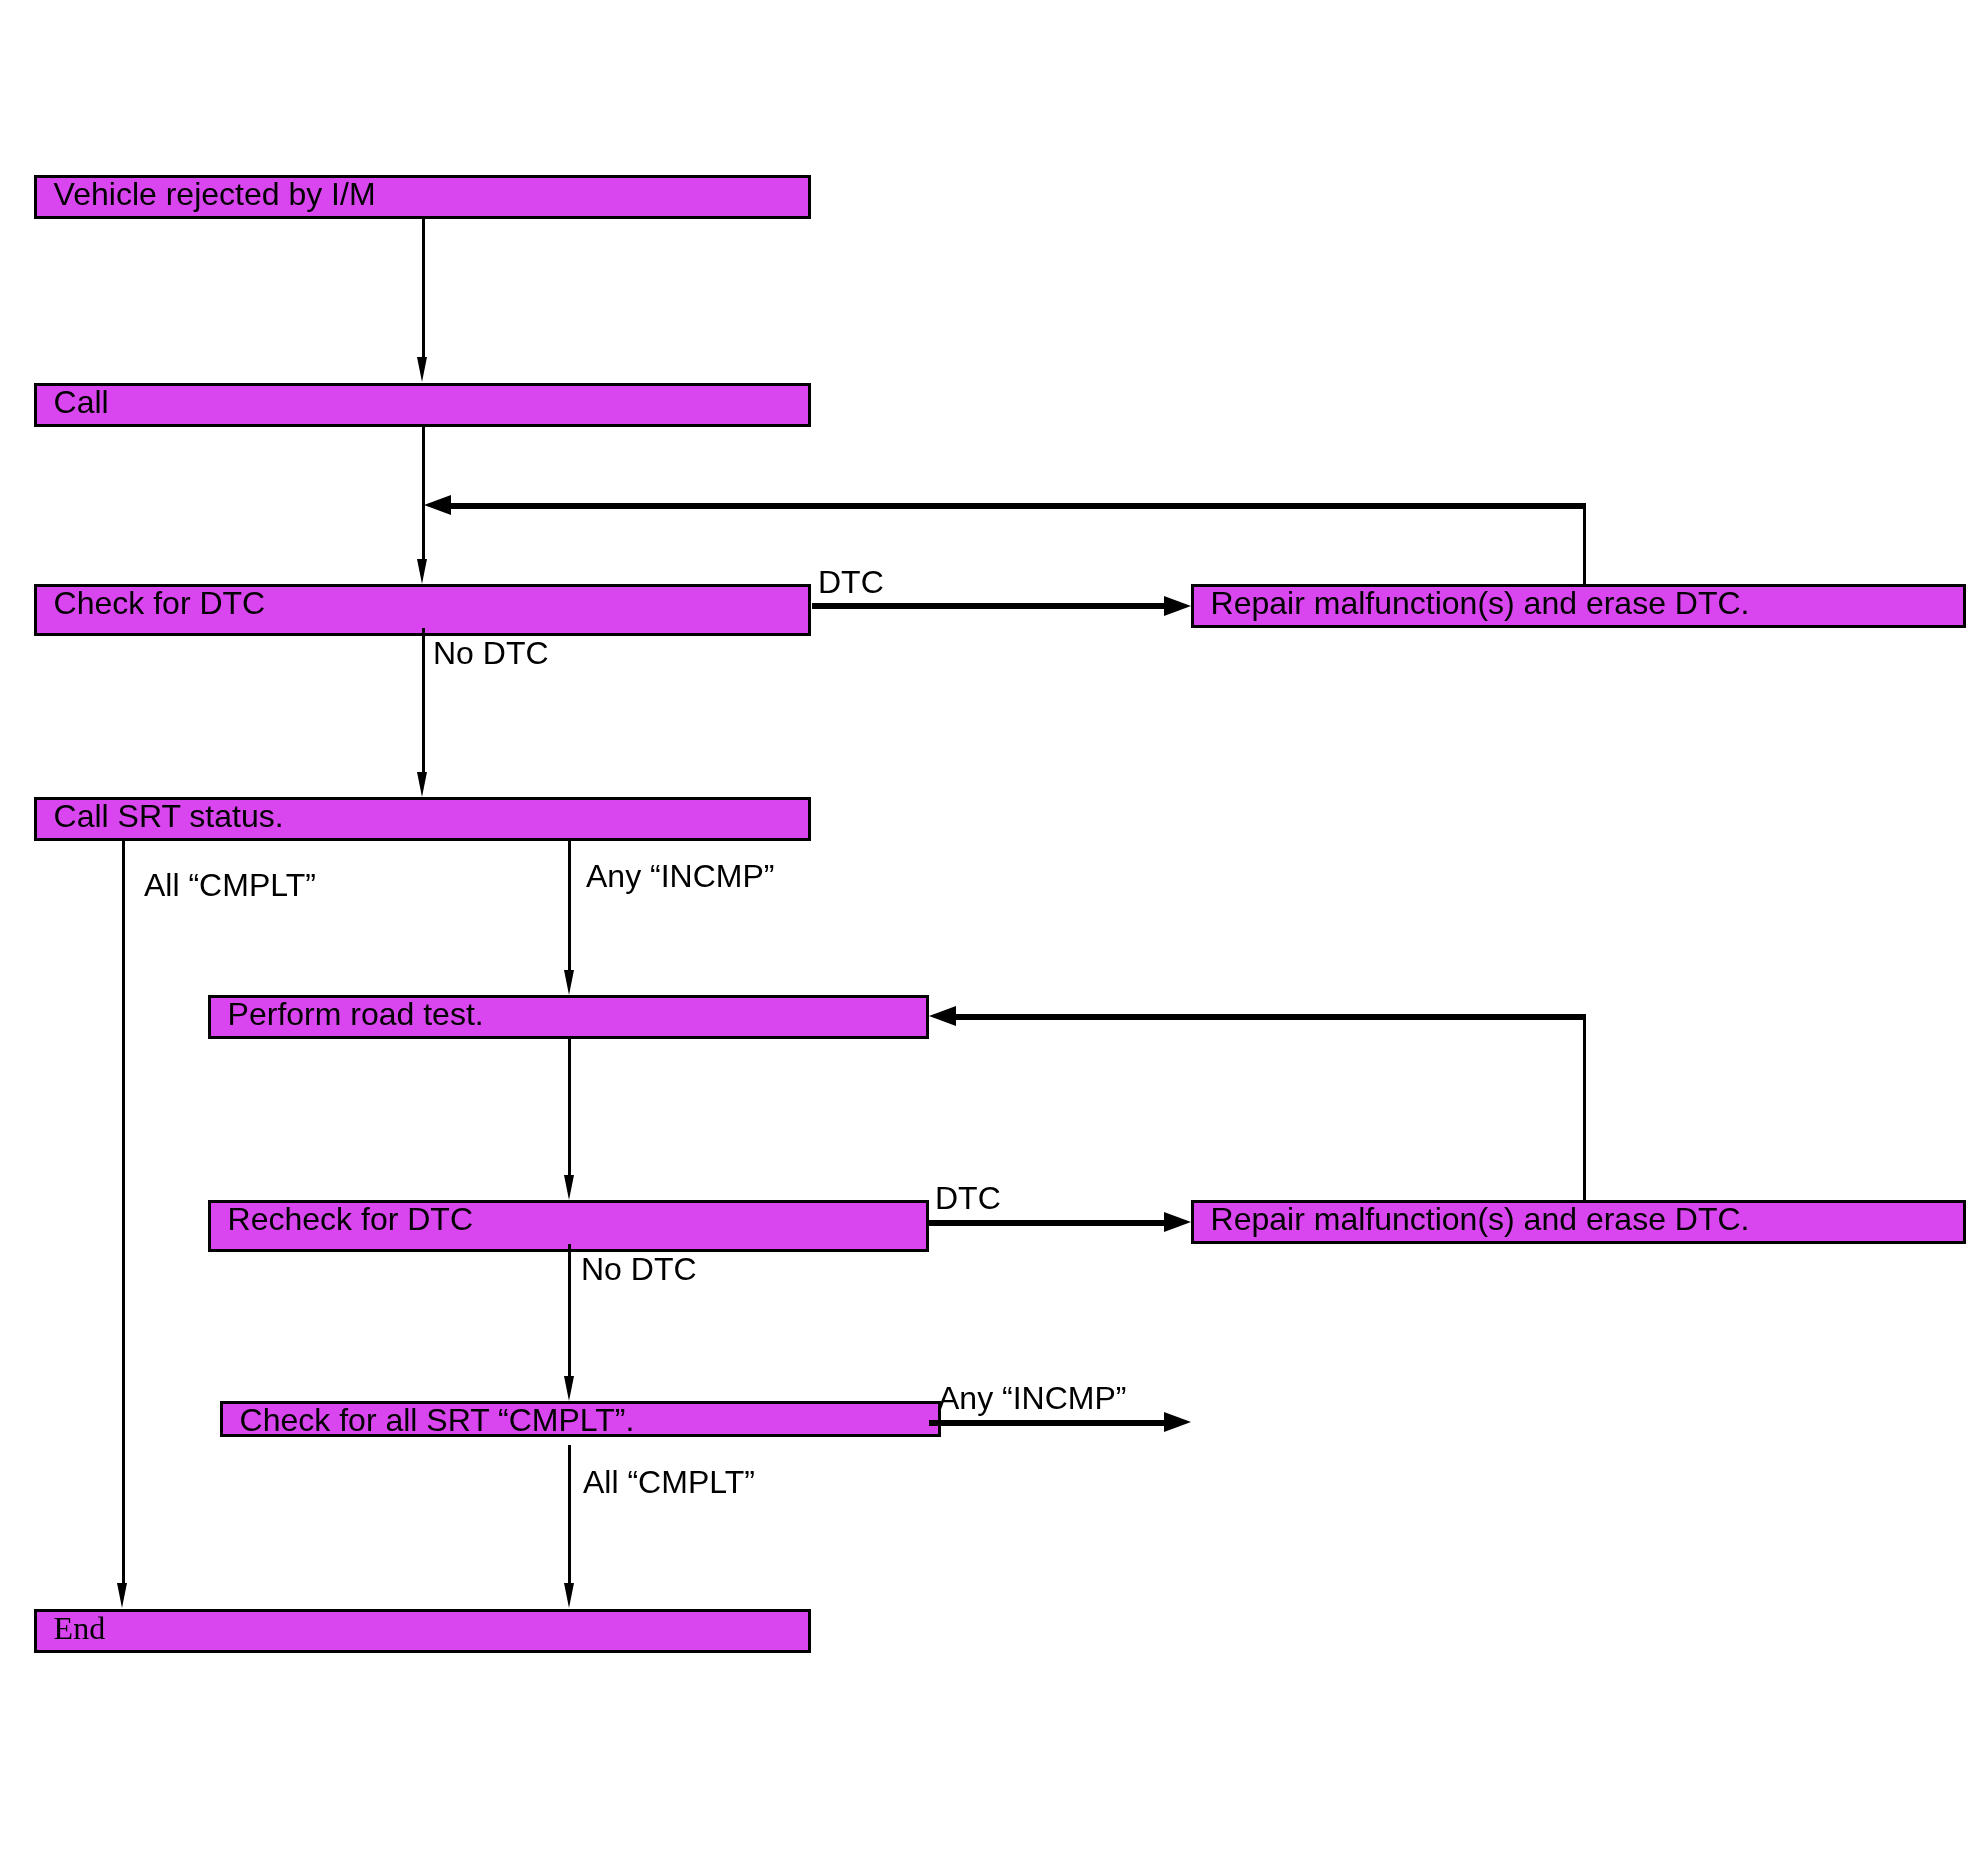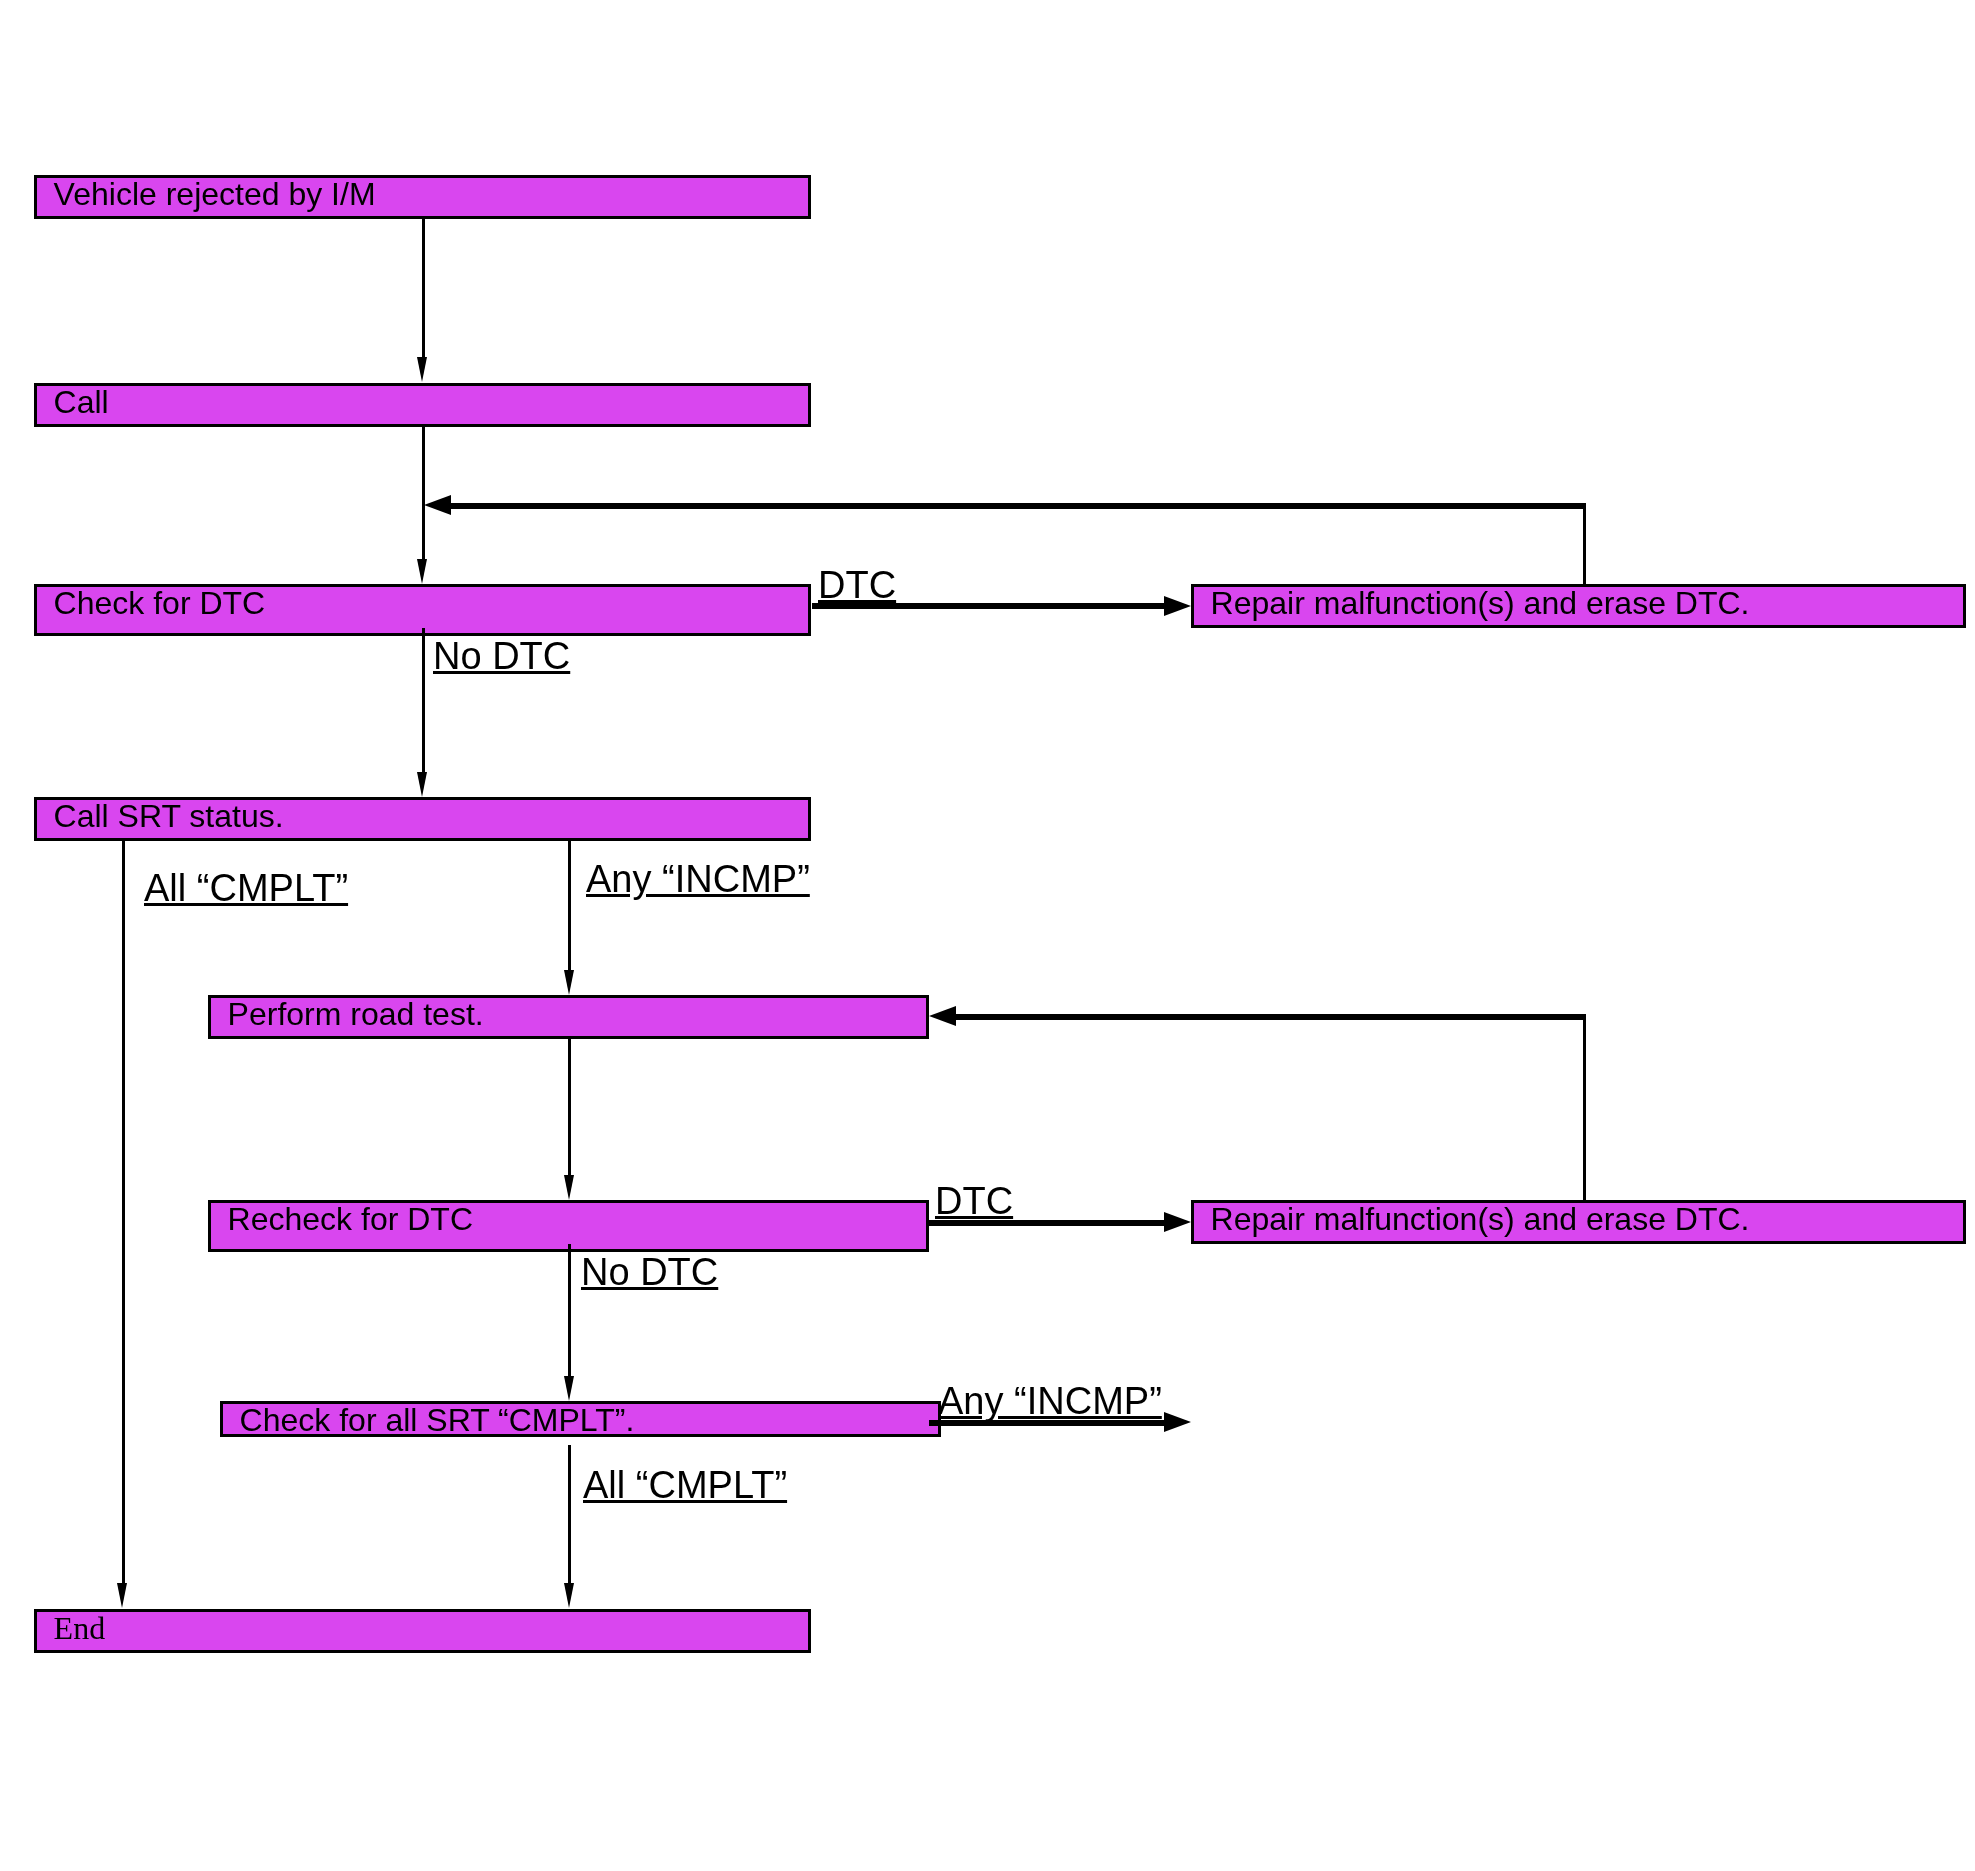--- a/index.html
+++ b/index.html
@@ -21,24 +21,23 @@
     border: 3.9px solid #000000;
     background: #d946ef;
     display: flex;
     padding-left: 16.6px;
     font-size: 32px;
     line-height: 1;
     white-space: nowrap;
   }
   .edge-label {
     position: absolute;
-    font-size: 38px;
+    font-size: 32px;
     line-height: 1;
     white-space: nowrap;
-    text-decoration: underline;
   }
   .vline, .hline {
     position: absolute;
     background: #000000;
   }
   .ah-down {
     position: absolute;
     width: 0; height: 0;
     border-left: 5.9px solid transparent;
     border-right: 5.9px solid transparent;

